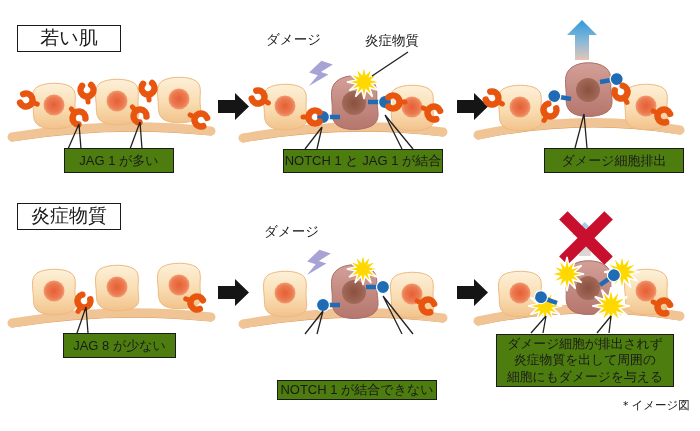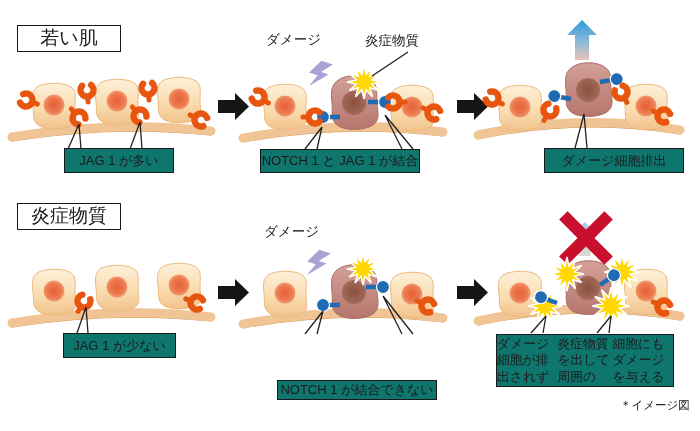--- a/index.html
+++ b/index.html
@@ -1,23 +1,23 @@
 <!DOCTYPE html>
 <html style="--jag_orange: #e8550f; --notch_blue: #1f6cb4; --burst_yellow: #ffd800; --bolt_lavender: #a7a3d4; --membrane_tan: #f0c494; --membrane_edge: #d8995b; --arrow_black: #151515; --red_x: #c8102e;"><head>
 <meta charset="utf-8">
 <style>
   html,body{margin:0;padding:0;background:#fff;}
   .stage{position:relative;width:700px;height:431px;background:#fff;overflow:hidden;
          font-family:"Liberation Sans","DejaVu Sans",sans-serif;color:#1a1a1a;}
   .stage svg{position:absolute;left:0;top:0;}
   .titlebox{position:absolute;box-sizing:border-box;border:1.5px solid #1a1a1a;background:#fff;
             text-align:center;font-size:19px;line-height:23px;width:104px;height:27px;z-index:3;}
-  .cap{position:absolute;box-sizing:border-box;border:1.5px solid #1a1a1a;background:#0f766e;
+  .cap{position:absolute;box-sizing:border-box;border:1.5px solid #1a1a1a;background:#4d7c0f;
        display:flex;align-items:center;justify-content:center;font-size:13px;z-index:3;}
-  .cap.multi{flex-direction:row;line-height:16.5px;font-size:12.8px;}
+  .cap.multi{flex-direction:column;line-height:16.5px;font-size:12.8px;}
   .flabel{position:absolute;font-size:13.5px;z-index:3;white-space:nowrap;}
   .note{position:absolute;font-size:11.5px;z-index:3;white-space:nowrap;}
   .mem-light{fill:none;stroke:var(--membrane_tan);stroke-width:9;stroke-linecap:round;}
   .mem-dark{fill:none;stroke:var(--membrane_edge);stroke-width:3;stroke-linecap:round;}
   .callout{fill:none;stroke:#222;stroke-width:1.3;}
 </style>
 </head>
 <body>
 
 <div class="stage">
@@ -179,23 +179,23 @@
 </svg>
 
 <div class="titlebox" style="left:17px;top:25px;">若い肌</div>
 <div class="titlebox" style="left:17px;top:203px;">炎症物質</div>
 
 <div class="flabel" style="left:266px;top:31px;">ダメージ</div>
 <div class="flabel" style="left:365px;top:32px;">炎症物質</div>
 <div class="flabel" style="left:264px;top:223px;">ダメージ</div>
 
 <div class="cap" style="left:64px;top:148px;width:110px;height:25px;">JAG 1 が多い</div>
-<div class="cap" style="left:260px;top:149px;width:160px;height:24px;">NOTCH 1 と JAG 1 が結合</div>
+<div class="cap" style="left:283px;top:149px;width:160px;height:24px;">NOTCH 1 と JAG 1 が結合</div>
 <div class="cap" style="left:544px;top:148px;width:140px;height:25px;">ダメージ細胞排出</div>
-<div class="cap" style="left:63px;top:333px;width:113px;height:25px;">JAG 1 が少ない</div>
+<div class="cap" style="left:63px;top:333px;width:113px;height:25px;">JAG 8 が少ない</div>
 <div class="cap" style="left:277px;top:334px;width:160px;height:20px;margin-top:46px;">NOTCH 1 が結合できない</div>
 <div class="cap multi" style="left:496px;top:334px;width:178px;height:53px;">
   <div>ダメージ細胞が排出されず</div>
   <div>炎症物質を出して周囲の</div>
   <div>細胞にもダメージを与える</div>
 </div>
 
 <div class="note" style="left:620px;top:398px;">＊イメージ図</div>
 
 </div>

